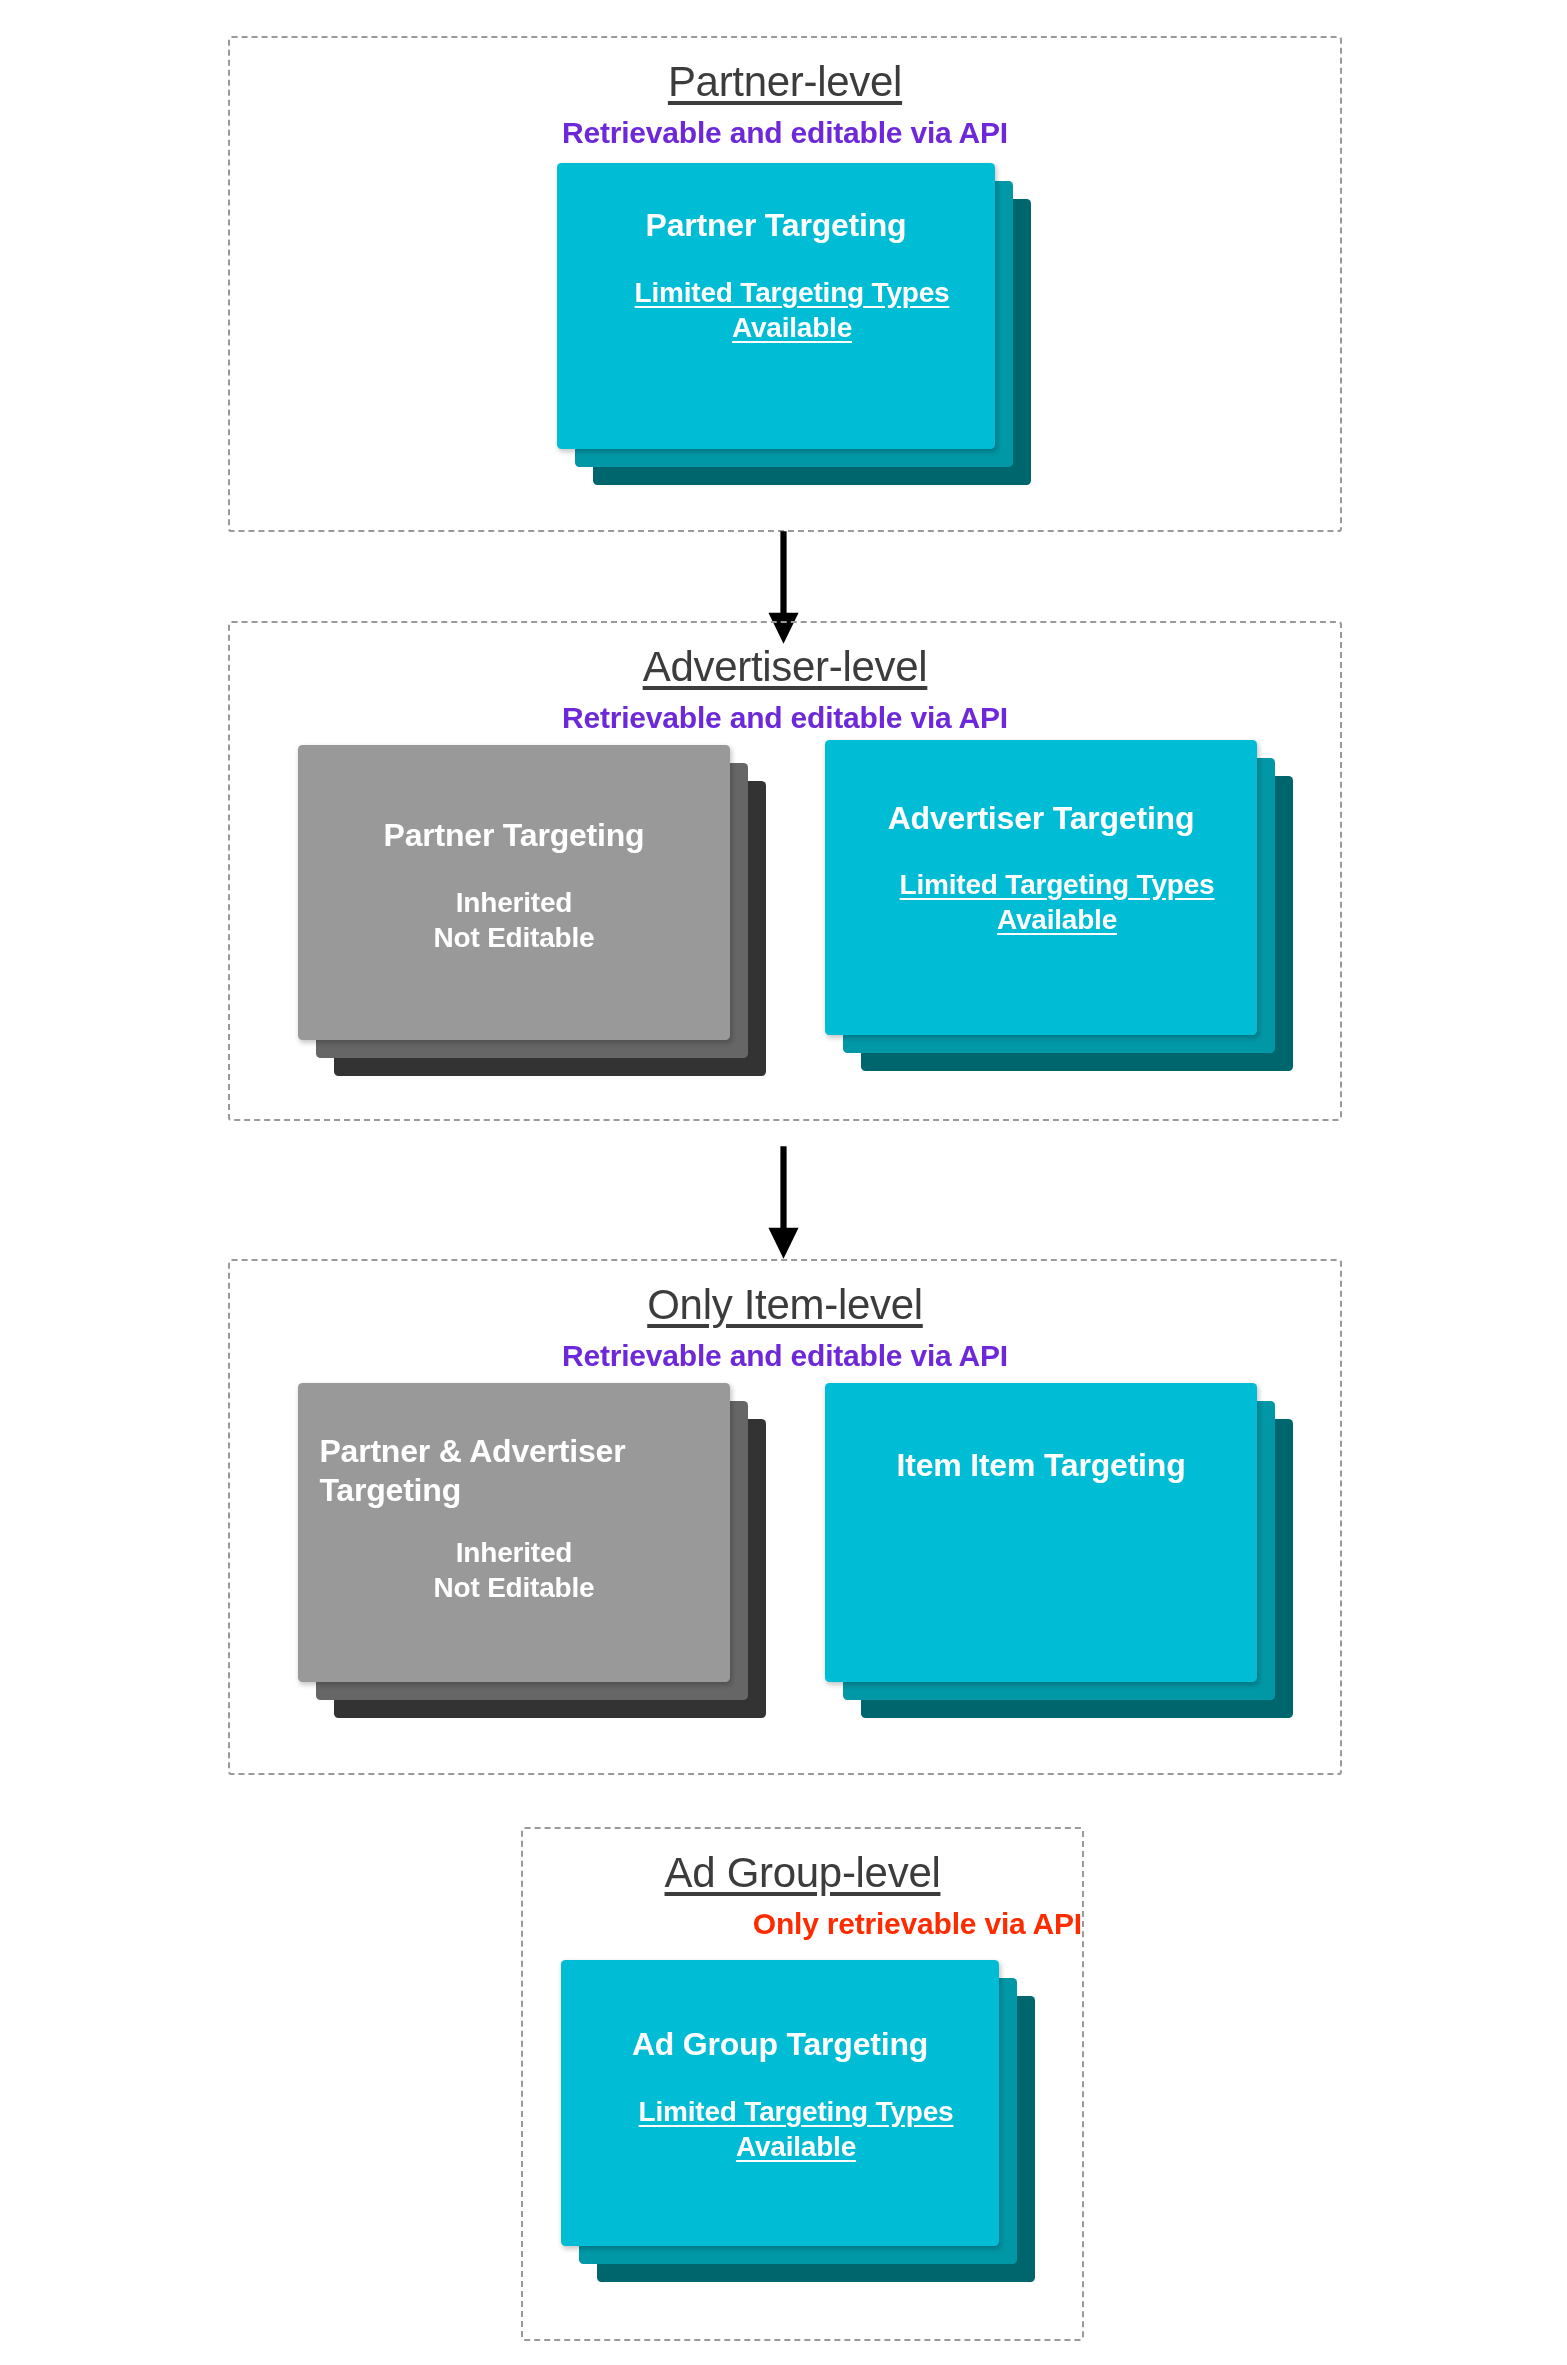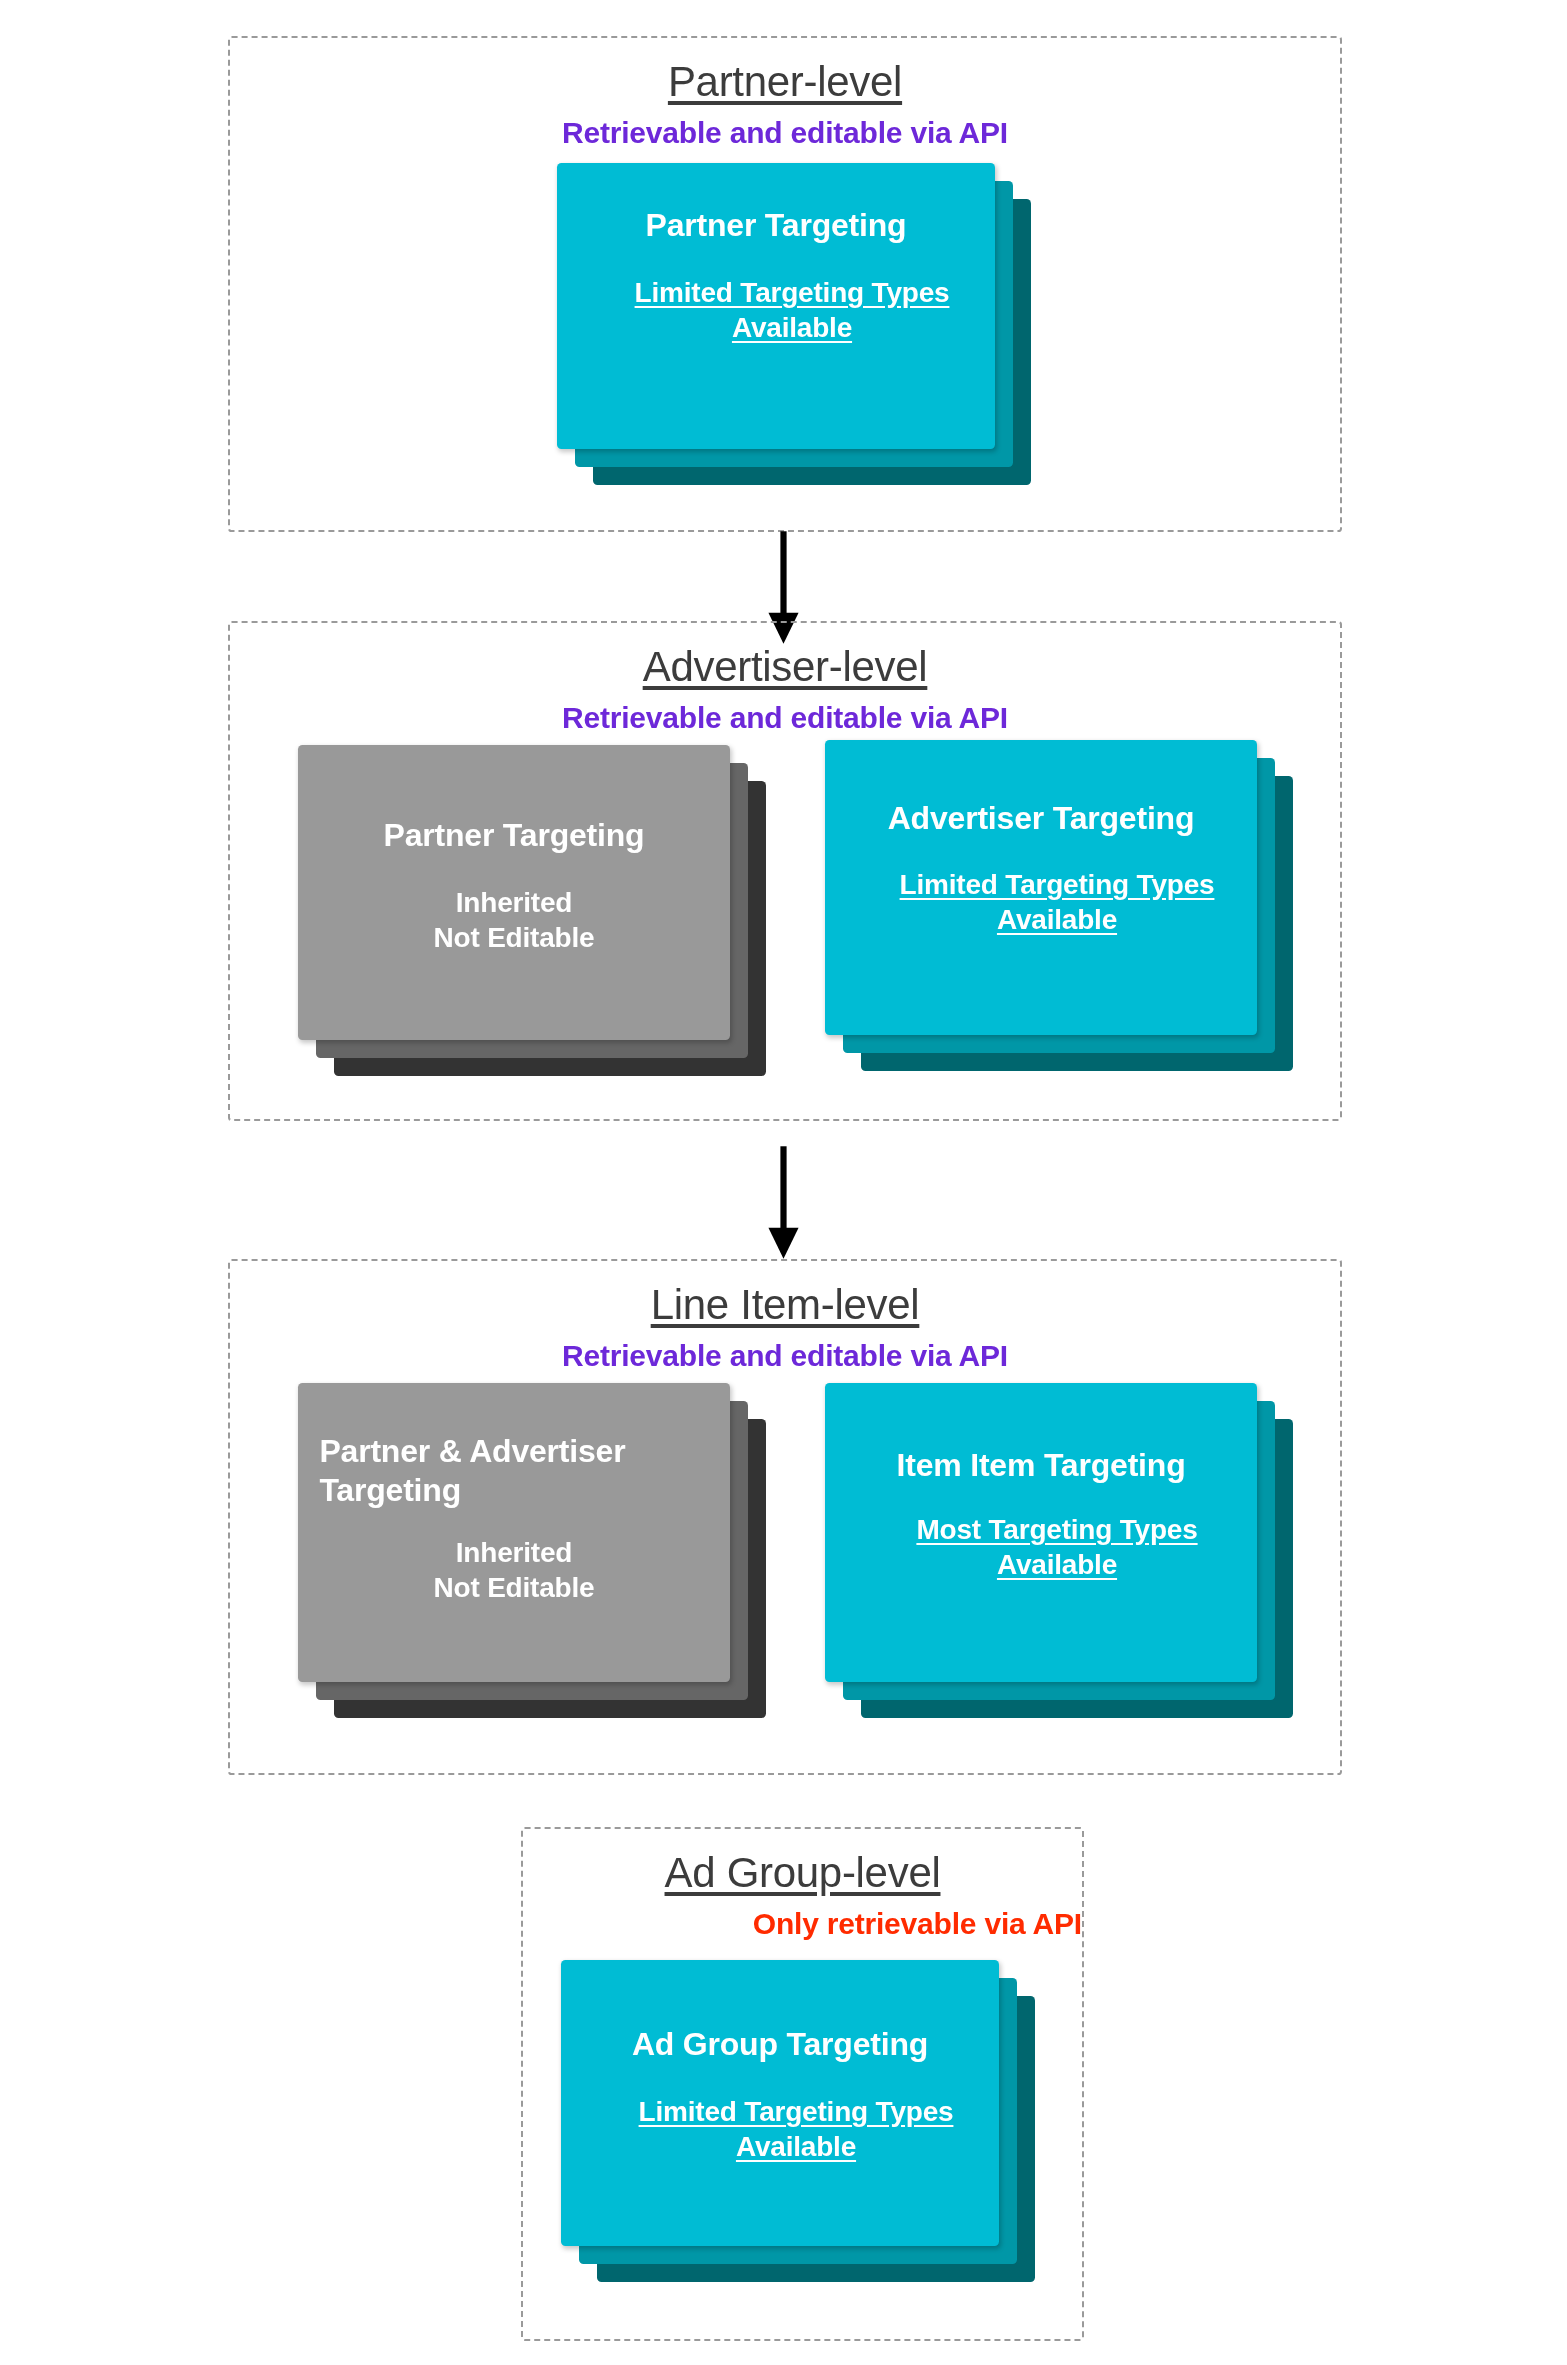--- a/index.html
+++ b/index.html
@@ -180,40 +180,39 @@
 
   <div class="arrow" style="left:764px; top:1146px; width:39px; height:114px;">
     <svg width="39" height="114" viewBox="0 0 44 128" aria-hidden="true">
       <line x1="22" y1="0" x2="22" y2="100" stroke="#000000" stroke-width="7"></line>
       <polygon points="22,127 5,92 39,92" fill="#000000"></polygon>
     </svg>
   </div>
 
   <div class="level-box" style="left:228px; top:1259px; width:1114px; height:516px;">
     <div class="level-head">
-      <div class="level-title">Line Item-level</div>
+      <div class="level-title">Only Item-level</div>
       <div class="level-sub">Retrievable and editable via API</div>
     </div>
 
     <div class="stack gy" style="left:68px; top:122px; width:473px; height:330px;">
       <div class="card-layer back2" style="width:432px; height:299px;"></div>
       <div class="card-layer back1" style="width:432px; height:299px;"></div>
       <div class="card-layer front" style="width:432px; height:299px; padding-top:49px;">
         <div class="card-title">Partner &amp; Advertiser Targeting</div>
         <div class="card-note" style="margin-top:25px; white-space:pre-line;">Inherited
 Not Editable</div>
       </div>
     </div>
 
     <div class="stack cy" style="left:595px; top:122px; width:473px; height:330px;">
       <div class="card-layer back2" style="width:432px; height:299px;"></div>
       <div class="card-layer back1" style="width:432px; height:299px;"></div>
       <div class="card-layer front" style="width:432px; height:299px; padding-top:63px;">
         <div class="card-title">Item Item Targeting</div>
-        <div class="card-note u" style="margin-top:27px;">Most Targeting Types Available</div>
       </div>
     </div>
   </div>
 
   <div class="level-box" style="left:521px; top:1827px; width:563px; height:514px;">
     <div class="level-head">
       <div class="level-title">Ad Group-level</div>
       <div class="level-sub alert">Only retrievable via API</div>
     </div>
 

